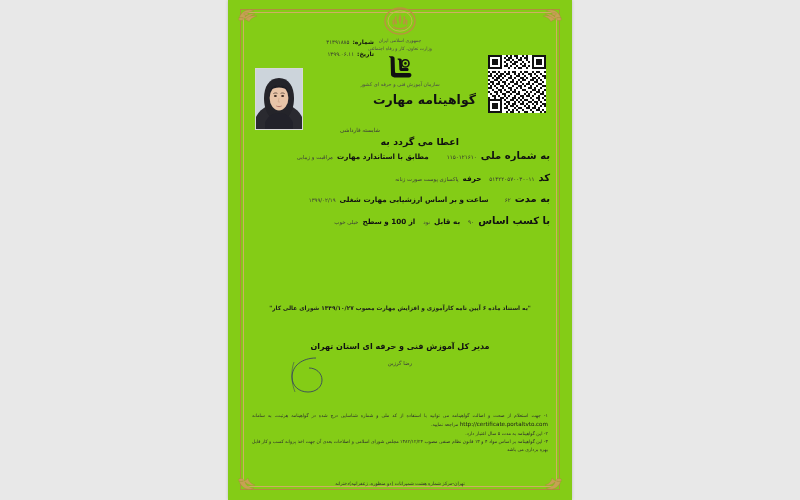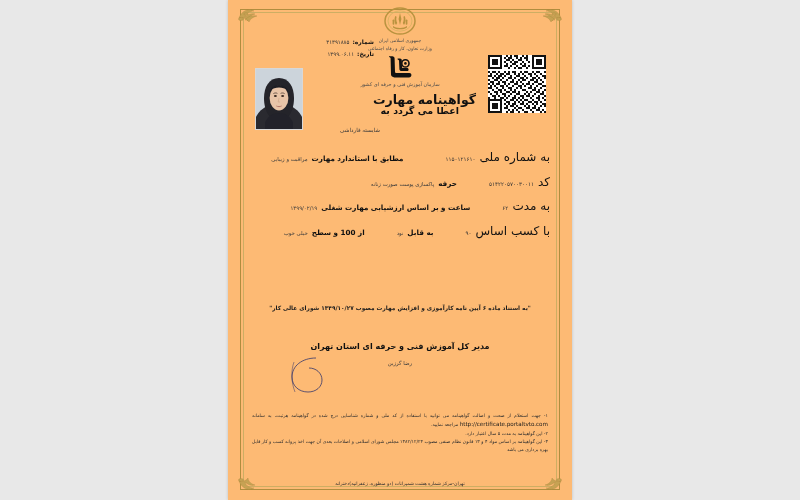--- a/index.html
+++ b/index.html
@@ -7,21 +7,21 @@
     width:800px;height:500px;
     background:#e9e9e9;
     font-family:"DejaVu Sans","Liberation Sans",sans-serif;
     overflow:hidden;
   }
   .stage{position:relative;width:800px;height:500px;background:#e8e8e8;}
 
   
   .page{
     position:absolute;left:228px;top:0;width:344px;height:500px;
-    background:#fdba74;
+    background:#84cc16;
     box-shadow:0 0 3px rgba(0,0,0,.18);
     overflow:hidden;
   }
 
   
   .border-outer{
     position:absolute;left:12px;top:9px;right:12px;bottom:10px;
     border:1px solid #b08d3e;
   }
   .border-inner{
@@ -66,41 +66,41 @@
   
   .qr{position:absolute;right:26px;top:55px;width:58px;height:58px;background:#fff;}
   .qr svg{display:block;width:100%;height:100%;}
 
   
   .title-main{
     position:absolute;right:96px;top:92px;
     font-size:12.5px;font-weight:bold;color:#111;letter-spacing:.3px;
   }
   .title-sub{
-    position:absolute;right:113px;top:105px;
+    position:absolute;right:113px;top:136px;
     font-size:9.5px;font-weight:bold;color:#111;
   }
   .holder-name{
     position:absolute;right:192px;top:127px;
     font-size:5.6px;color:#3a3a3a;
   }
 
   
   .fields{position:absolute;left:22px;right:22px;top:150px;}
   .frow{
     display:flex;direction:rtl;align-items:baseline;
     margin-bottom:10.5px;white-space:nowrap;
   }
-  .fk{font-size:12px;font-weight:normal;color:#111;}
+  .fk{font-size:10px;font-weight:bold;color:#111;}
   .fv{font-size:5.6px;color:#333;margin:0 4px;letter-spacing:.2px;}
   .fk2{font-size:7.2px;font-weight:bold;color:#111;margin-right:10px;}
   .fv2{font-size:5.4px;color:#3b3b3b;margin:0 4px;}
-  .sp-a{margin-right:38px;}
-  .sp-b{margin-right:28px;}
-  .sp-c{margin-right:28px;}
+  .sp-a{margin-right:14px;}
+  .sp-b{margin-right:4px;}
+  .sp-c{margin-right:12px;}
 
   
   .legal{
     position:absolute;left:0;right:0;top:305px;text-align:center;
     font-size:5.8px;font-weight:bold;color:#1c1c1c;
   }
 
   
   .sig-title{
     position:absolute;left:0;right:0;top:342px;text-align:center;

